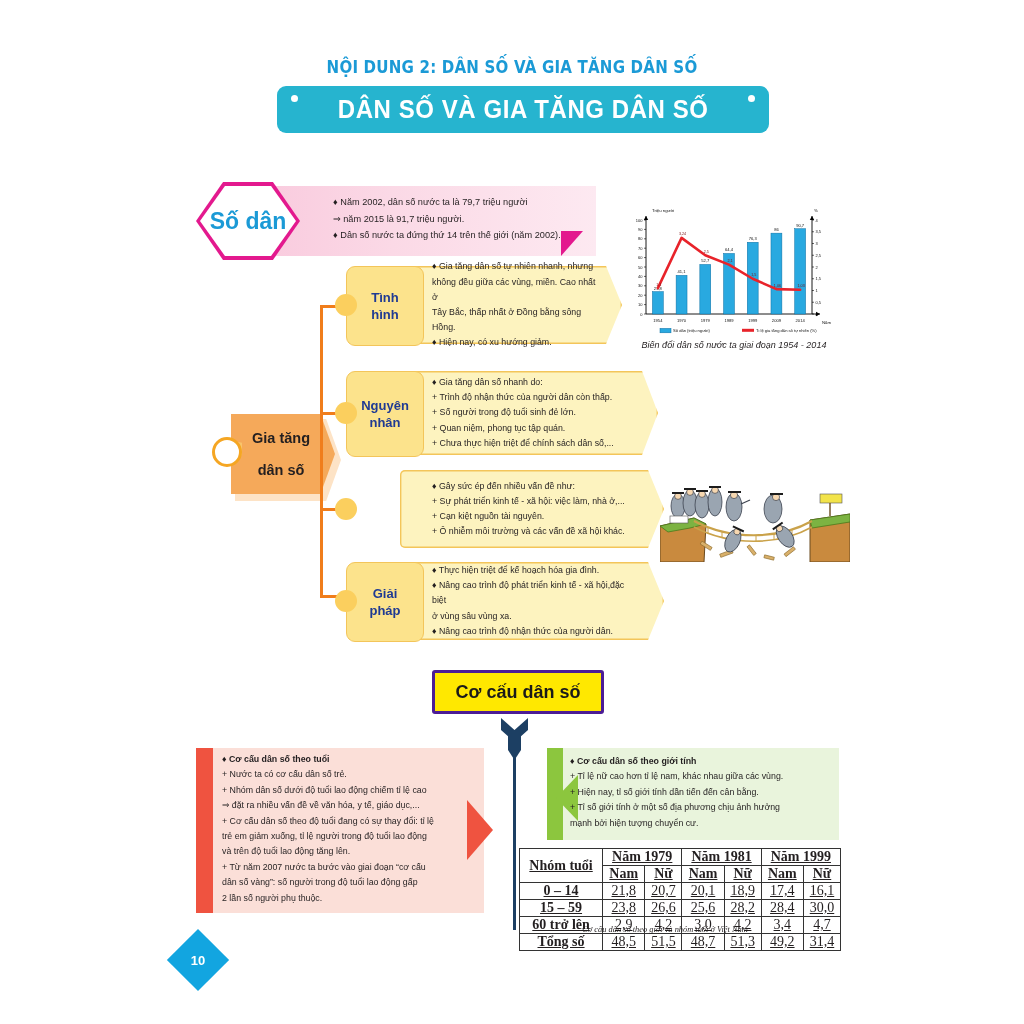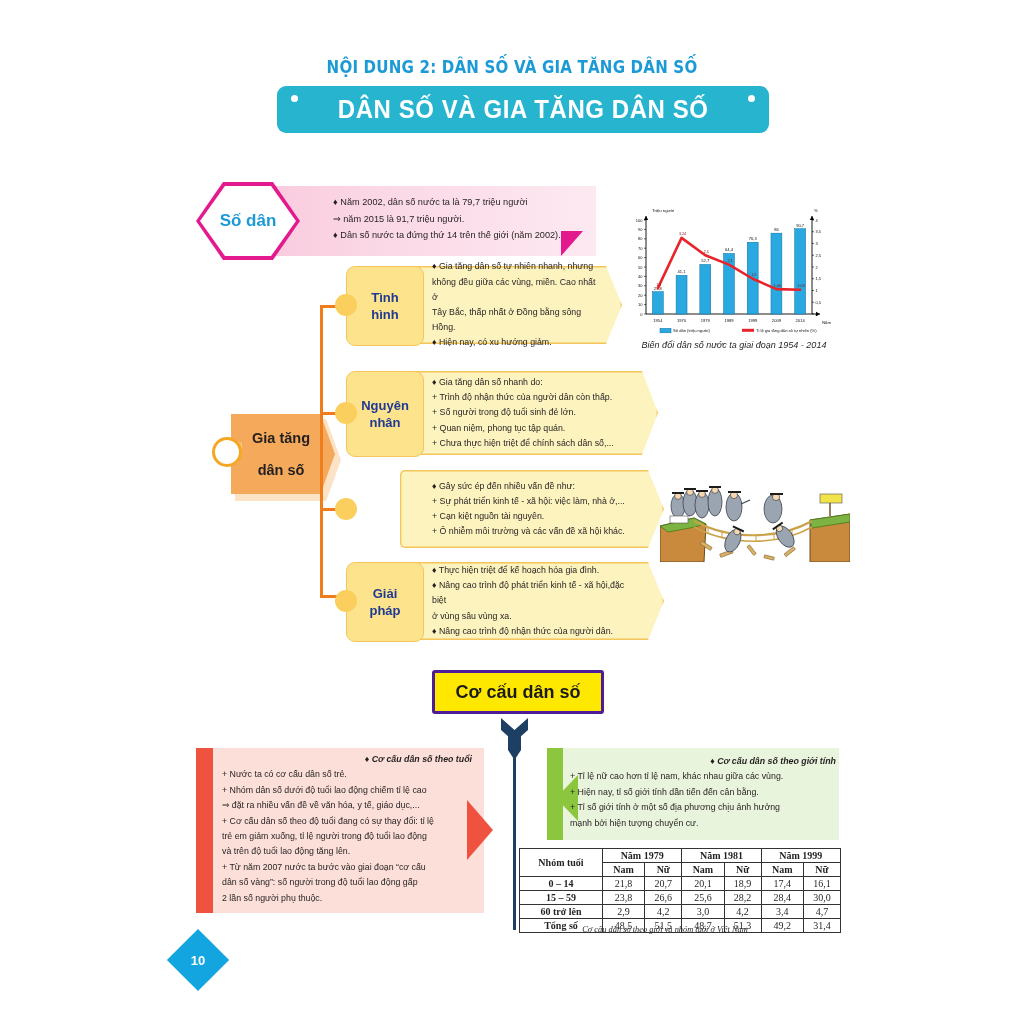--- a/index.html
+++ b/index.html
@@ -53,21 +53,21 @@
     background:#e3198e;
     clip-path:polygon(26% 0,74% 0,100% 50%,74% 100%,26% 100%,0 50%);
   }
   #sodan-hex .inner{
     position:absolute;left:4px;top:4px;right:4px;bottom:4px;
     background:#ffffff;
     clip-path:polygon(26% 0,74% 0,100% 50%,74% 100%,26% 100%,0 50%);
   }
   #sodan-hex .lbl{
     position:absolute;inset:0;display:flex;align-items:center;justify-content:center;
-    font-size:17px;font-weight:bold;color:#1b9ad6;
+    font-size:23px;font-weight:bold;color:#1b9ad6;
   }
   #sodan-lines{
     left:333px;top:194px;width:262px;
     font-size:9.2px;line-height:16.5px;color:#231f20;
   }
 
   
   #chart-wrap{left:616px;top:202px;width:232px;height:150px;background:#fff;}
   #chart-caption{
     left:604px;top:340px;width:260px;text-align:center;
@@ -152,26 +152,26 @@
     left:222px;top:752px;width:250px;
     font-size:8.8px;line-height:15.4px;color:#231f20;
   }
   #right-panel{left:547px;top:748px;width:292px;height:92px;background:#e9f4dc;}
   #right-panel-bar{left:547px;top:748px;width:16px;height:92px;background:#8cc63e;}
   #right-panel-arrow{left:556px;top:775px;width:22px;height:46px;}
   #right-panel-txt{
     left:570px;top:754px;width:266px;
     font-size:8.8px;line-height:15.4px;color:#231f20;
   }
-  .b-head{font-weight:bold;font-style:italic;text-align:right;}
+  .b-head{font-weight:bold;}
 
   
   #tbl-wrap{left:519px;top:848px;width:322px;}
   table{border-collapse:collapse;width:100%;
-        font-family:"Liberation Serif","DejaVu Serif",serif;font-size:10px;}
+        font-family:"Liberation Serif","DejaVu Serif",serif;font-size:14px;text-decoration:underline;}
   table td,table th{border:1px solid #333;text-align:center;padding:0 2px;height:13px;}
   table th{font-weight:bold;}
   td.rowhead{font-weight:bold;}
   #tbl-caption{
     left:504px;top:925px;width:322px;text-align:center;
     font-size:8.4px;font-style:italic;
     font-family:"Liberation Serif","DejaVu Serif",serif;
   }
 
   

